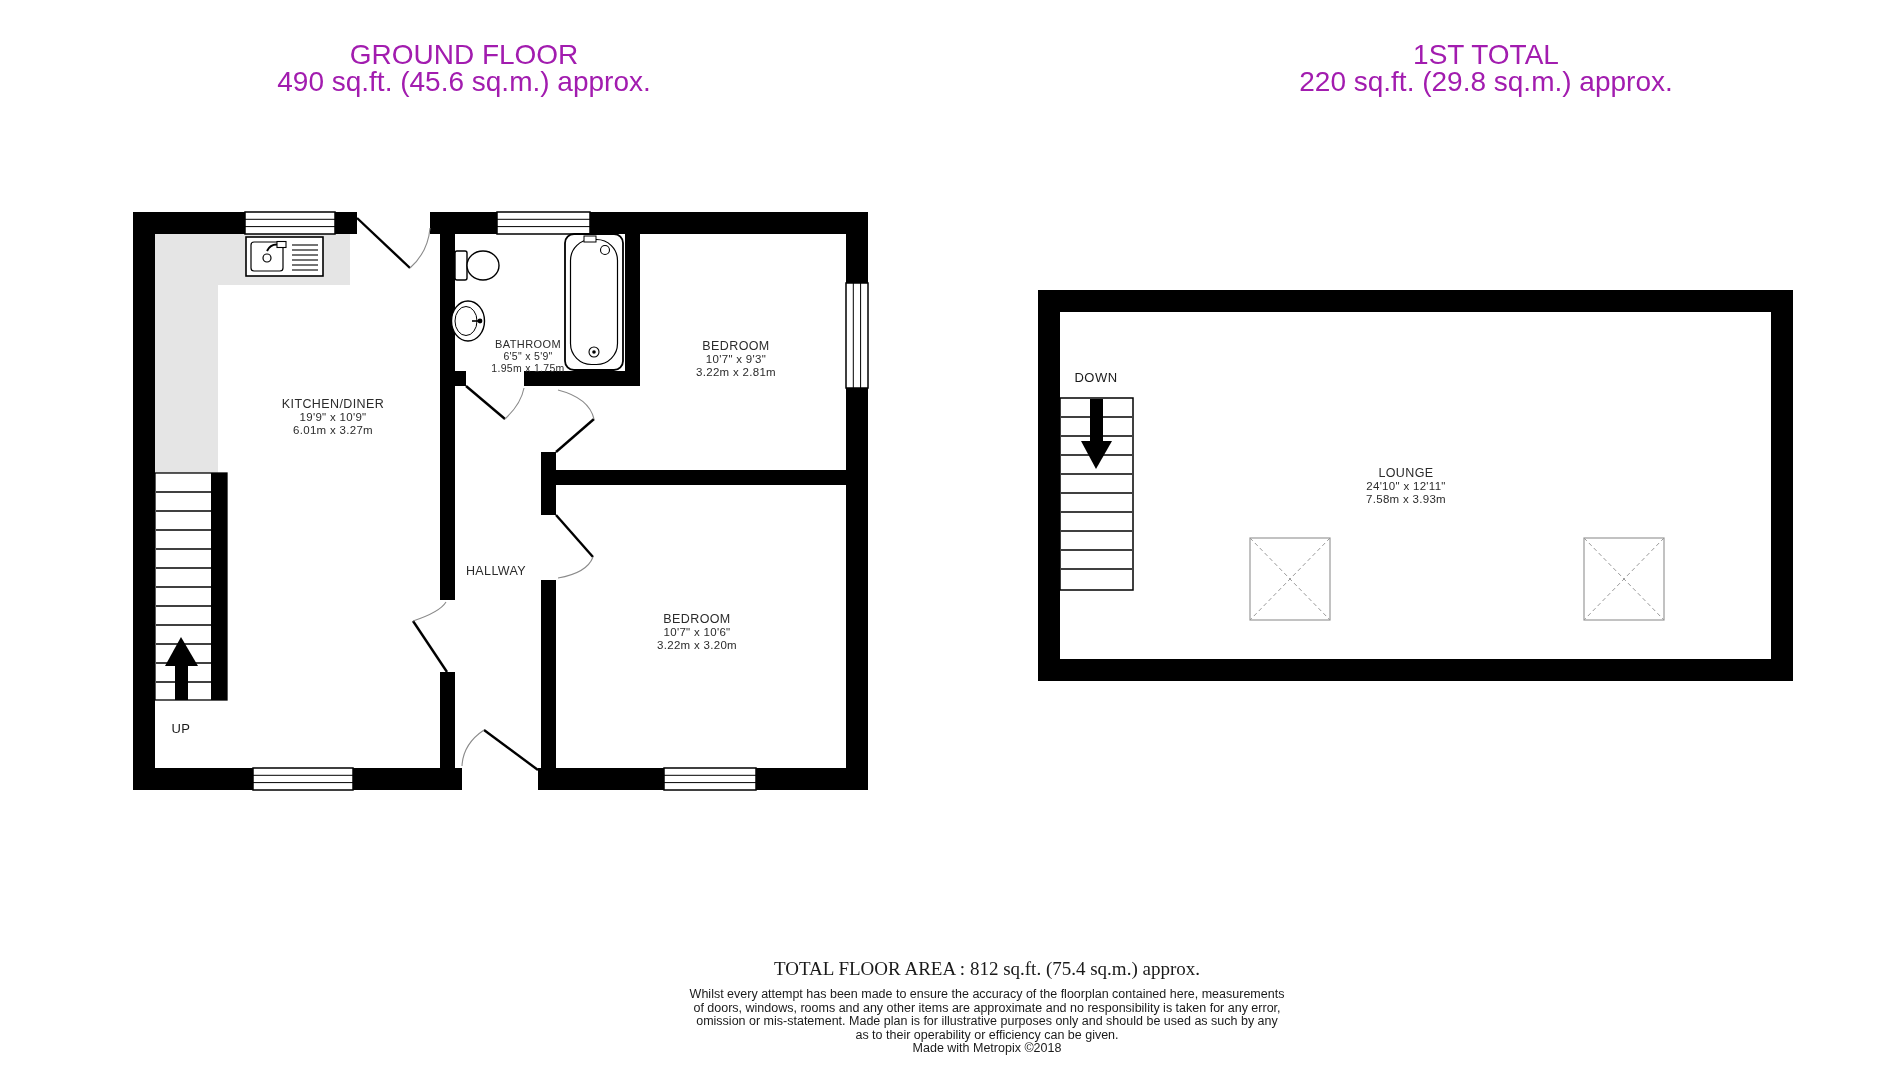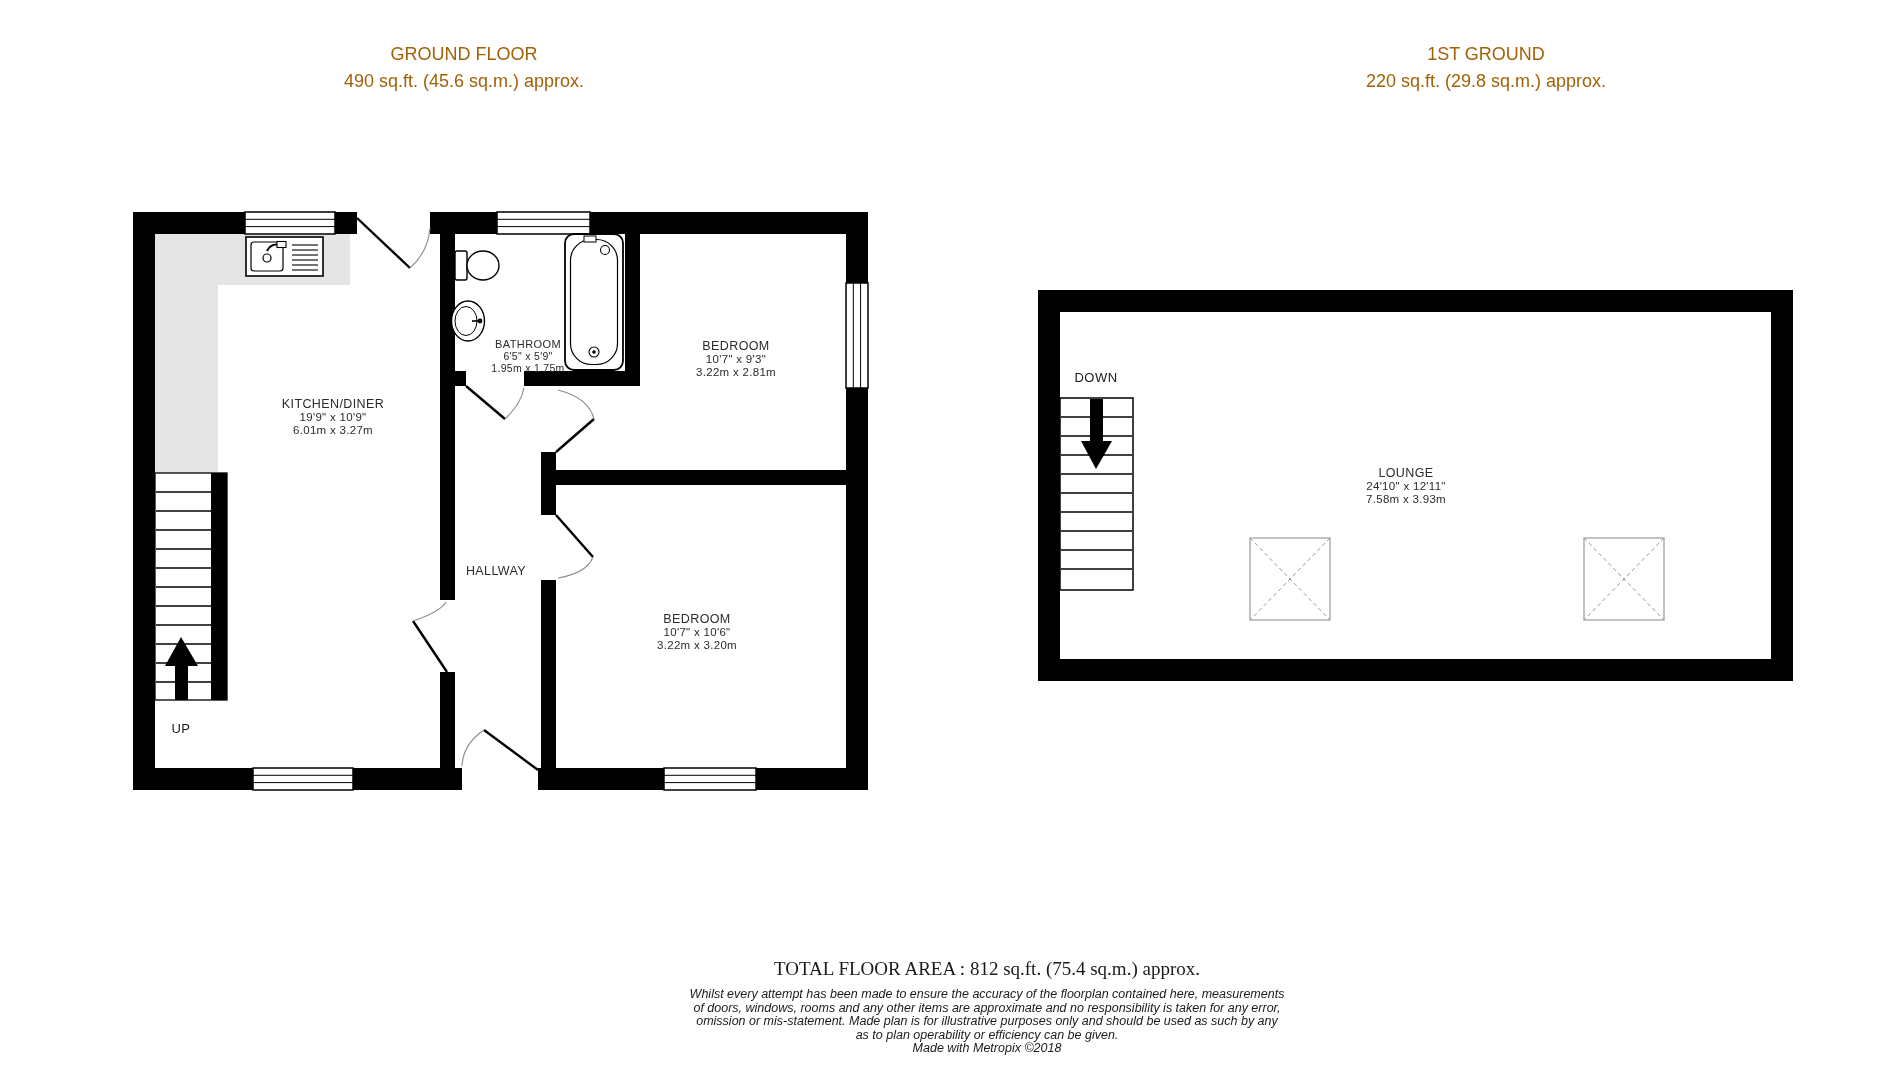--- a/index.html
+++ b/index.html
@@ -1,38 +1,38 @@
 <!DOCTYPE html>
 <html><head>
 <meta charset="utf-8">
 <style>
   html,body{margin:0;padding:0;background:#fff;}
   #canvas{
     position:relative;width:1900px;height:1076px;background:#fff;overflow:hidden;
     font-family:"Liberation Sans", sans-serif;color:#1a1a1a;
   }
-  .floor-title{position:absolute;text-align:center;line-height:27px;font-size:18px;color:#a16207;}
+  .floor-title{position:absolute;text-align:center;line-height:27px;font-size:28px;color:#a21caf;}
   .footer-total{position:absolute;text-align:center;font-size:19px;color:#1a1a1a;font-family:Liberation Serif, serif;}
-  .footer-disclaimer{position:absolute;text-align:center;font-size:12.5px;line-height:13.6px;color:#1a1a1a;font-style:italic;}
+  .footer-disclaimer{position:absolute;text-align:center;font-size:12.5px;line-height:13.6px;color:#1a1a1a;}
   svg text{font-family:"Liberation Sans", sans-serif;fill:#2b2b2b;}
   .room-name{font-size:12.5px;letter-spacing:.4px;}
   .room-dim{font-size:11.5px;letter-spacing:.3px;}
   .stair-label{font-size:13px;letter-spacing:.5px;fill:#1a1a1a;}
 </style>
 </head>
 <body>
 
 <div id="canvas">
 
   <div class="floor-title" style="left:164px;top:41px;width:600px;">
     <div>GROUND FLOOR</div>
     <div>490 sq.ft. (45.6 sq.m.) approx.</div>
   </div>
   <div class="floor-title" style="left:1186px;top:41px;width:600px;">
-    <div>1ST GROUND</div>
+    <div>1ST TOTAL</div>
     <div>220 sq.ft. (29.8 sq.m.) approx.</div>
   </div>
 
   <svg width="1900" height="1076" viewBox="0 0 1900 1076" style="position:absolute;left:0;top:0;">
 
     <g>
 
       <g>
         <rect x="155" y="234" width="195" height="51" fill="#e5e5e5"></rect>
         <rect x="155" y="234" width="63" height="239" fill="#e5e5e5"></rect>
@@ -242,17 +242,17 @@
         <text class="room-dim" x="1406" y="503" text-anchor="middle">7.58m x 3.93m</text>
       </g>
     </g>
   </svg>
 
   <div class="footer-total" style="left:687px;top:958px;width:600px;">TOTAL FLOOR AREA : 812 sq.ft. (75.4 sq.m.) approx.</div>
   <div class="footer-disclaimer" style="left:637px;top:988px;width:700px;">
     <div>Whilst every attempt has been made to ensure the accuracy of the floorplan contained here, measurements</div>
     <div>of doors, windows, rooms and any other items are approximate and no responsibility is taken for any error,</div>
     <div>omission or mis-statement. Made plan is for illustrative purposes only and should be used as such by any</div>
-    <div>as to plan operability or efficiency can be given.</div>
+    <div>as to their operability or efficiency can be given.</div>
     <div>Made with Metropix ©2018</div>
   </div>
 
 </div>
 
 </body></html>

